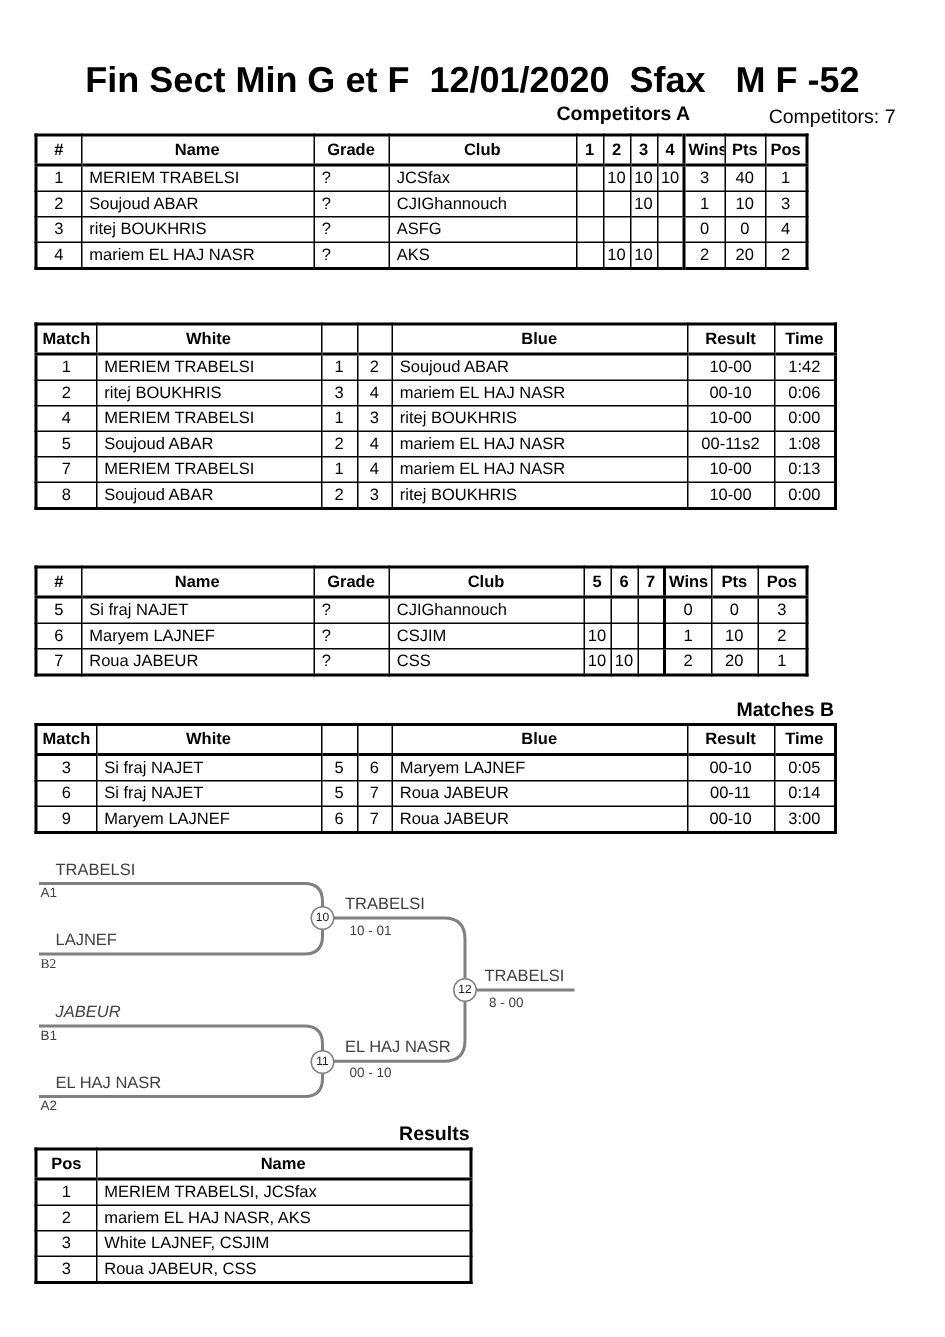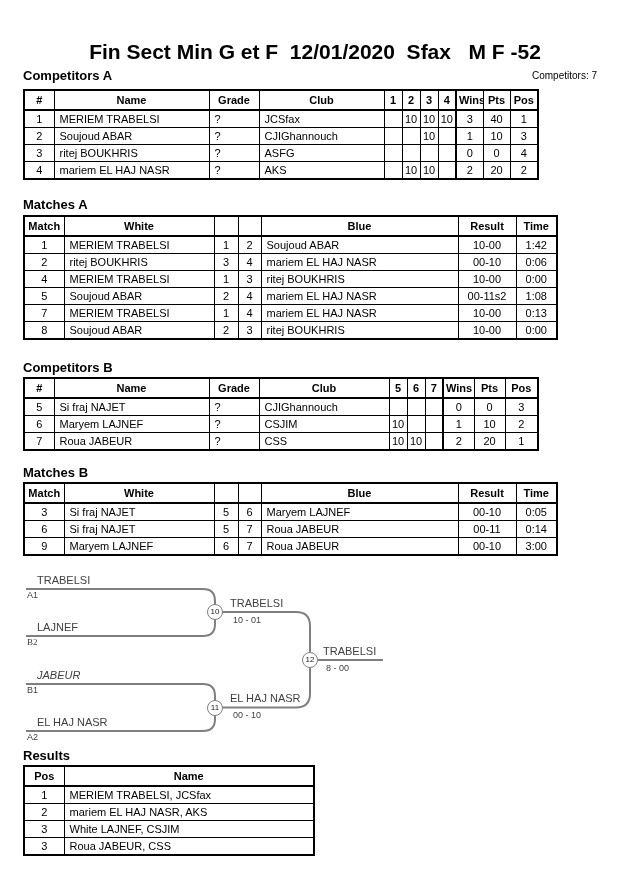--- a/index.html
+++ b/index.html
@@ -2,29 +2,29 @@
 <html><head>
 <meta charset="utf-8">
 <style>
   html,body { margin:0; padding:0; background:#fff; }
   .page {
     position:relative; width:630px; height:891px; background:#fff;
     font-family:"Liberation Sans", sans-serif; color:#000; overflow:hidden;
   }
   .page-title {
     position:absolute; left:0; top:40px; width:630px; text-align:center;
-    font-size:21px; font-weight:bold; white-space:pre;
+    font-size:24px; font-weight:bold; white-space:pre;
   }
-  .sec-title { position:absolute; font-size:13px; font-weight:bold; text-align:left; }
+  .sec-title { position:absolute; font-size:13px; font-weight:bold; text-align:right; }
   .t-compA   { left:23px; top:68px;  width:437px; }
   .t-matchA  { left:23px; top:197px; width:533px; }
   .t-compB   { left:23px; top:360px; width:437px; }
   .t-matchB  { left:23px; top:465px; width:533px; }
   .t-results { left:23px; top:748px; width:290px; }
-  .comp-count { position:absolute; right:33px; top:70px; font-size:10px;text-align:center; }
+  .comp-count { position:absolute; right:33px; top:70px; font-size:13px;text-align:center; }
 
   table.tbl { position:absolute; border-collapse:collapse; table-layout:fixed;
               border:2px solid #000; background:#fff; }
   .tbl th, .tbl td { border:1px solid #000; font-size:11px; padding:0 2px;
                      text-align:center; white-space:nowrap; overflow:hidden; }
   .tbl th { font-weight:bold; height:18px; border-bottom:2px solid #000; }
   .tbl td { height:16px; }
 
   .compA { left:23px; top:89px;  width:514px; }
   .compB { left:23px; top:377px; width:514px; }
@@ -137,21 +137,20 @@
           <td>10</td>
           <td>10</td>
           <td></td>
           <td>2</td>
           <td>20</td>
           <td>2</td>
         </tr>
       </tbody>
     </table>
 
-  <div class="sec-title t-matchA">Matches A</div>
   <table class="tbl matchA">
     <colgroup>
       <col style="width:40px">
         <col style="width:150px">
         <col style="width:24px">
         <col style="width:23px">
       <col style="width:197px">
         <col style="width:58px">
         <col style="width:41px">
     </colgroup>
@@ -217,21 +216,20 @@
           <td>Soujoud ABAR</td>
           <td>2</td>
           <td>3</td>
           <td>ritej BOUKHRIS</td>
           <td>10-00</td>
           <td>0:00</td>
         </tr>
       </tbody>
     </table>
 
-  <div class="sec-title t-compB">Competitors B</div>
   <table class="tbl compB">
     <colgroup>
       <col style="width:30px">
         <col style="width:155px">
         <col style="width:50px">
         <col style="width:130px">
       <col style="width:18px">
         <col style="width:18px">
         <col style="width:18px">
       <col style="width:31px">

